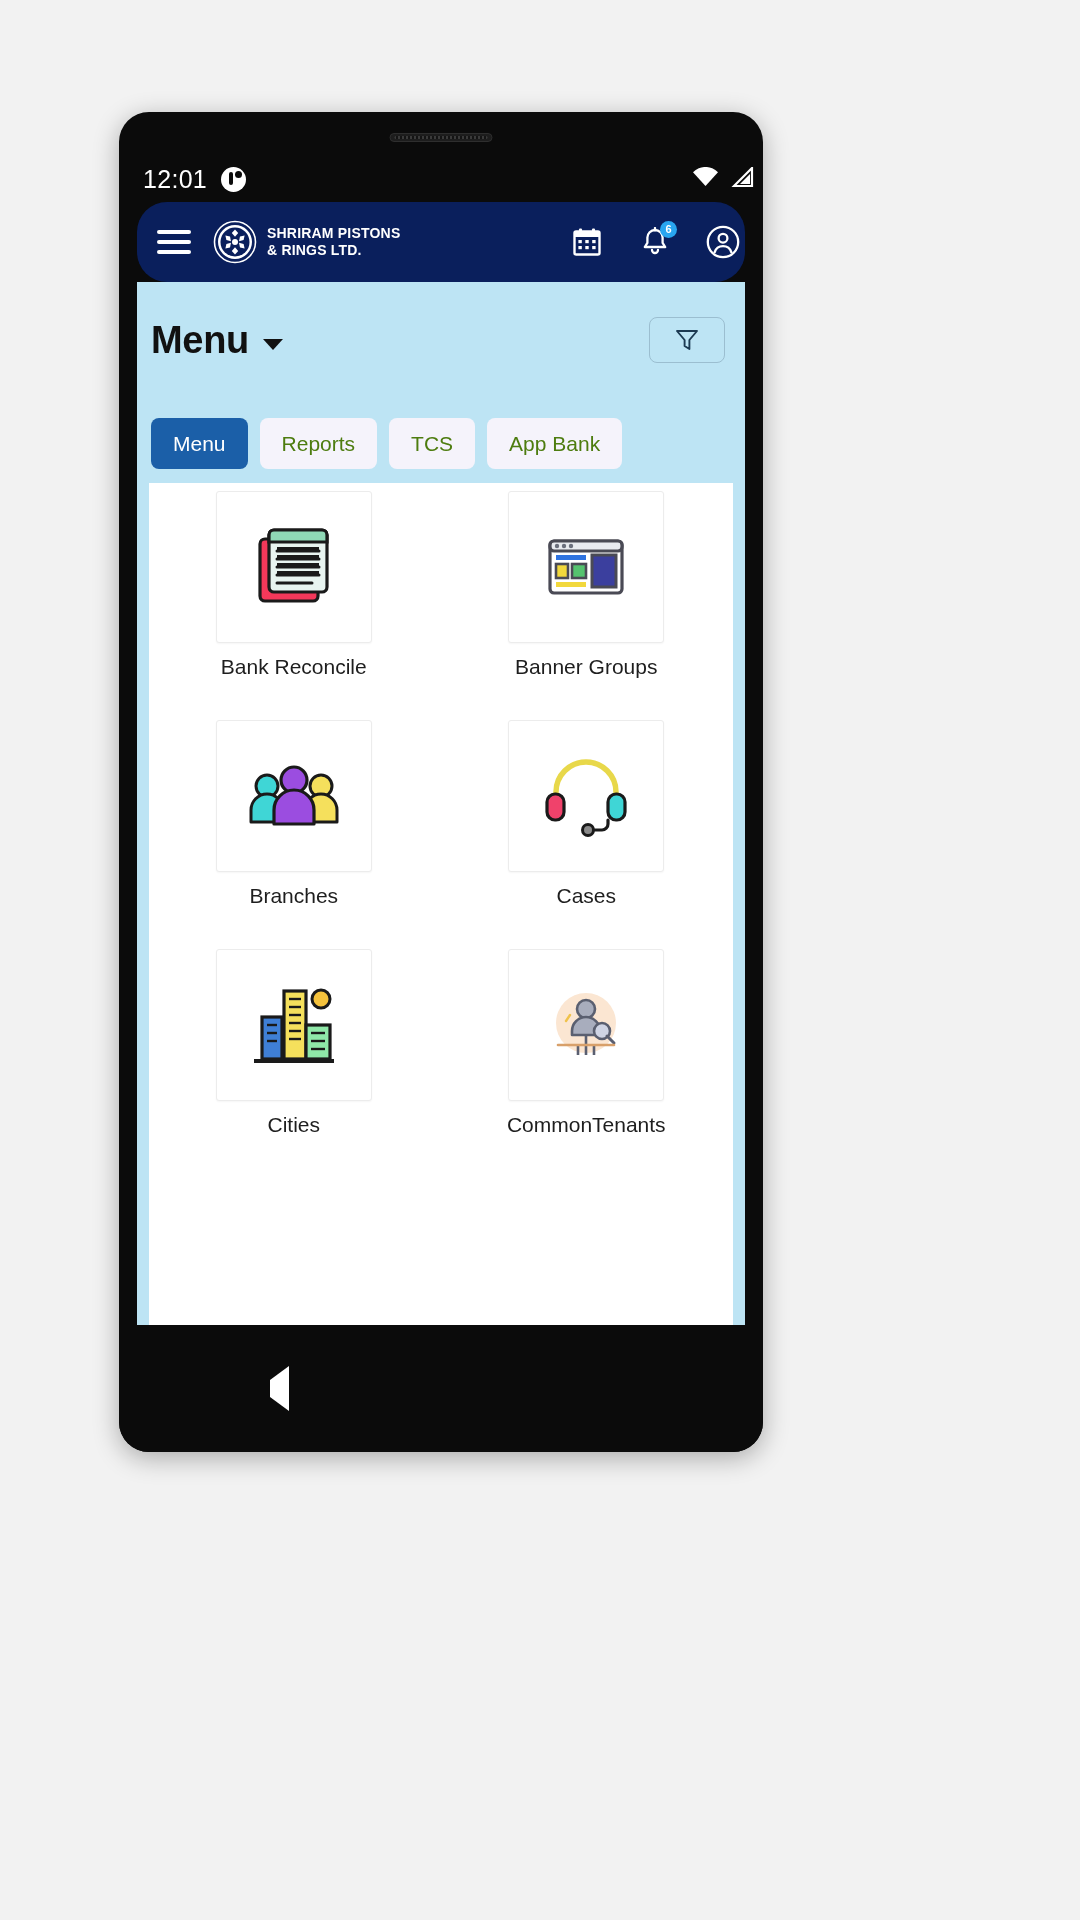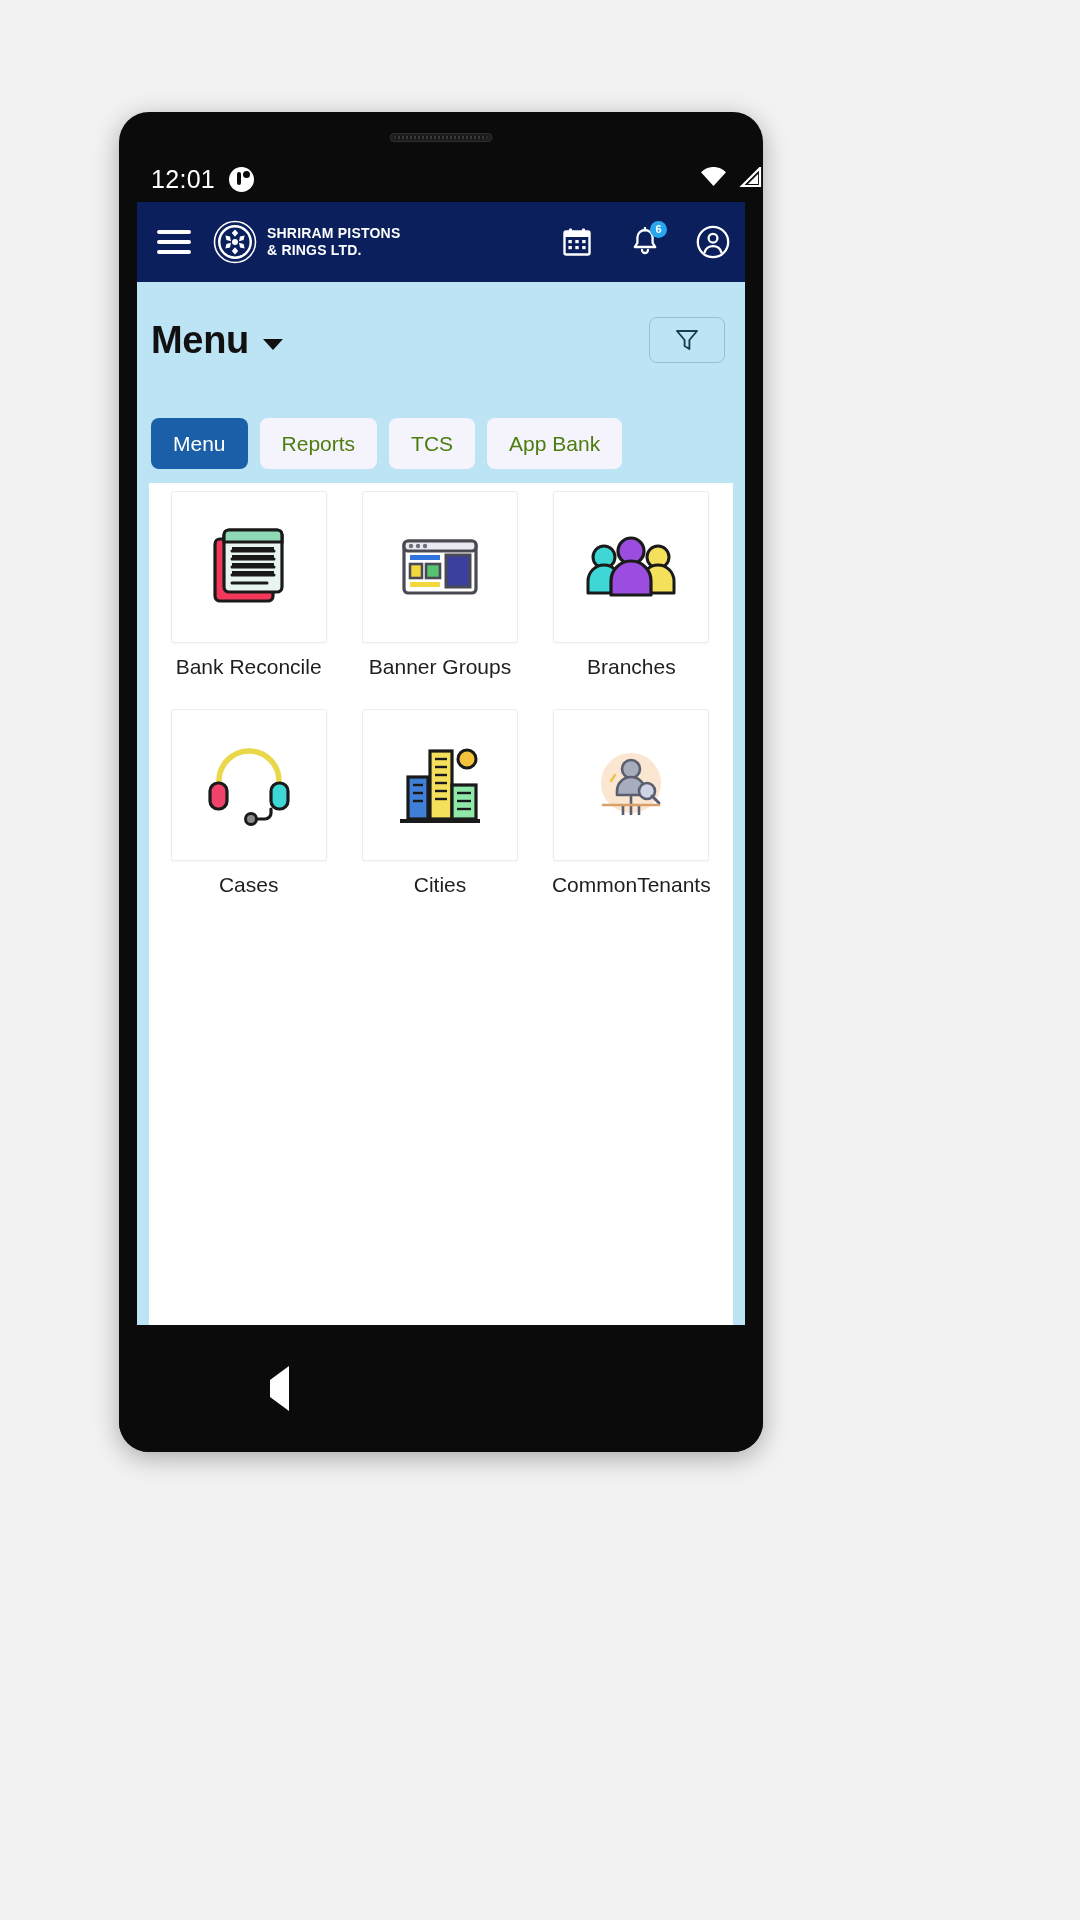--- a/index.html
+++ b/index.html
@@ -29,21 +29,21 @@
     border:1px solid #2e2e2e;
   }
   .speaker::after{
     content:""; position:absolute; inset:2px 4px;
     background:repeating-linear-gradient(90deg,#3a3a3a 0 2px,#141414 2px 4px);
     border-radius:3px;
   }
 
   
   .statusbar{
-    position:absolute; left:16px; top:44px; width:672px; height:46px;
+    position:absolute; left:8px; top:44px; width:672px; height:46px;
     display:flex; align-items:center; justify-content:space-between;
     padding:0 20px 0 16px;
     color:#ffffff;
   }
   .sb-left{ display:flex; align-items:center; gap:14px; }
   .clock{ font-size:25px; font-weight:400; letter-spacing:.3px; color:#fff; }
   .sb-app-icon{
     width:25px; height:25px; border-radius:50%;
     background:#ffffff; position:relative;
   }
@@ -55,21 +55,22 @@
     content:""; position:absolute; left:14px; top:4px;
     width:7px; height:7px; border-radius:50%; background:#0b0b0b;
   }
   .sb-right{ display:flex; align-items:center; gap:11px; }
 
   
   .appbar{
     position:absolute; left:18px; top:90px; width:608px; height:80px;
     background:#0a1f5c;
     display:flex; align-items:center;
-    padding:0 14px 0 20px;
+    padding:0 4px 0 20px;
+    border-radius:30px;
   }
   .hamburger{ width:34px; display:flex; flex-direction:column; gap:6px; cursor:pointer; }
   .hamburger i{ display:block; height:4px; border-radius:2px; background:#fff; }
 
   .brand{ display:flex; align-items:center; gap:10px; margin-left:22px; }
   .brand-mark{ width:44px; height:44px; }
   .brand-text{
     color:#ffffff; font-size:14px; font-weight:700;
     line-height:1.18; letter-spacing:.2px; white-space:pre-line;
   }
@@ -124,22 +125,23 @@
   
   .content{
     position:absolute; left:18px; top:371px; width:608px; height:842px;
     background:#bde4f4; overflow:hidden;
   }
   .sheet{
     position:absolute; left:12px; top:0; width:584px; height:842px;
     background:#ffffff; overflow:hidden;
   }
   .grid{
-    display:grid; grid-template-columns:1fr 1fr 1fr;
+    display:grid; grid-template-columns:1fr 1fr;
     padding:8px 6px 0 4px;
+    gap:11px;
   }
   .cell{
     height:218px; position:relative;
     display:flex; flex-direction:column; align-items:center; cursor:pointer;
   }
   .tile{
     width:156px; height:152px; background:#ffffff;
     border:1px solid #ececec; border-radius:3px;
     display:flex; align-items:center; justify-content:center;
     box-shadow:0 1px 2px rgba(0,0,0,.04);

